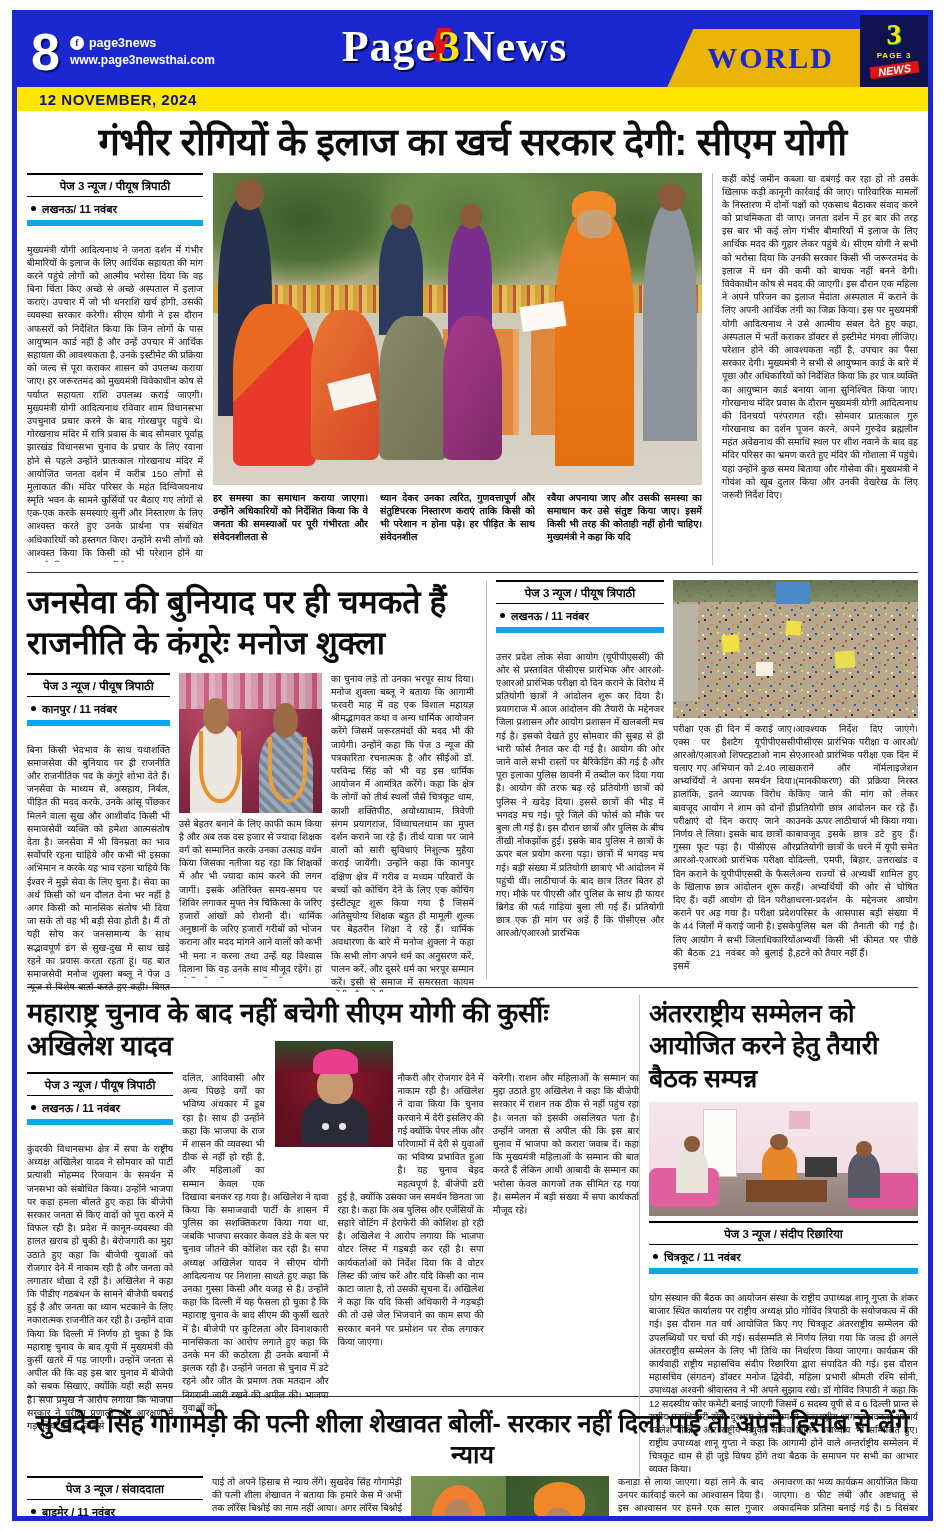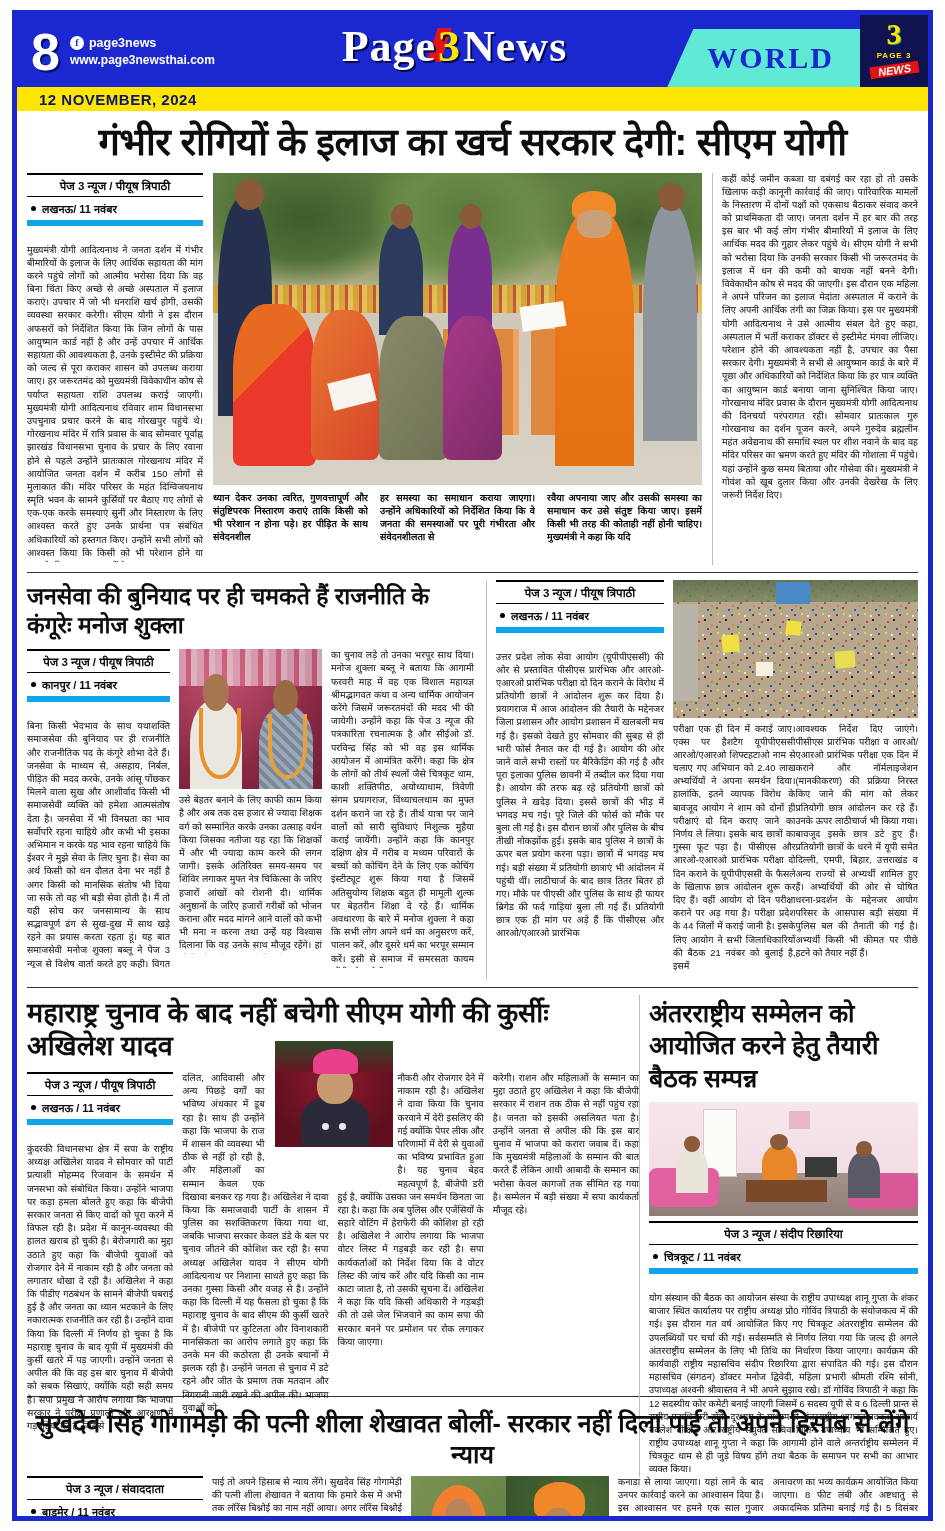--- a/index.html
+++ b/index.html
@@ -11,32 +11,32 @@
   .masthead{height:72px;background:#1b27cf;position:relative;display:flex;align-items:center;margin:0 -10px;}
   .pageno{font-size:52px;font-weight:800;color:#fff;line-height:1;padding:2px 10px 0 14px;text-shadow:2px 2px 0 #00106e;}
   .mh-contact{color:#fff;font-weight:700;}
   .fb-row{display:flex;align-items:center;gap:5px;font-size:12.5px;}
   .fb-icon{display:inline-flex;align-items:center;justify-content:center;width:14px;height:14px;border-radius:50%;background:#fff;color:#1b27cf;font-weight:800;font-size:10px;font-family:"Liberation Serif",serif;}
   .web{font-size:12px;margin-top:3px;}
   .mh-logo{position:absolute;left:50%;top:6px;transform:translateX(-58%);font-family:"Liberation Serif","DejaVu Serif",serif;font-weight:800;font-size:44px;color:#fff;letter-spacing:1px;text-shadow:2px 2px 0 #000a50;white-space:nowrap;}
   .lg-3{color:#ffe600;position:relative;padding:0 2px;}
   .lg-3 i{position:absolute;left:-4px;top:6px;width:14px;height:34px;background:#e01414;transform:skewX(-18deg);z-index:-1;}
   .mh-right{margin-left:auto;height:100%;display:flex;align-items:stretch;}
-  .world-tab{background:#5eead4;display:flex;align-items:center;padding:0 26px 0 40px;clip-path:polygon(26px 0,100% 0,100% 100%,0 100%);margin-top:14px;height:58px;}
+  .world-tab{background:#eab308;display:flex;align-items:center;padding:0 26px 0 40px;clip-path:polygon(26px 0,100% 0,100% 100%,0 100%);margin-top:14px;height:58px;}
   .world-tab span{font-family:"Liberation Serif","DejaVu Serif",serif;font-weight:800;font-size:30px;color:#1b27cf;letter-spacing:2px;}
   .badge{width:68px;background:#10124f;position:relative;display:flex;flex-direction:column;align-items:center;justify-content:flex-start;padding-top:4px;}
   .badge .b3{color:#ffe600;font-weight:800;font-size:30px;line-height:1;font-family:"Liberation Serif",serif;text-shadow:1px 1px 0 #2a7;} 
   .badge .bl{color:#ffe600;font-size:8px;font-weight:700;letter-spacing:1px;margin-top:2px;}
   .badge .br{background:#e01414;color:#fff;font-weight:800;font-style:italic;font-size:11px;padding:0 8px;transform:rotate(-8deg);margin-top:4px;box-shadow:1px 1px 0 #00000066;}
   .date-strip{height:24px;background:#ffe600;margin:0 -10px;display:flex;align-items:center;}
   .date-strip span{color:#0c1670;font-weight:800;font-size:15px;padding-left:22px;letter-spacing:.5px;}
 
   
   .h-lead{font-size:38px;font-weight:800;text-align:center;line-height:1.25;margin:8px 0 6px;letter-spacing:-.5px;}
-  .hl2{font-size:23px;font-weight:800;line-height:1.3;margin:2px 0 8px;}
+  .hl2{font-size:32px;font-weight:800;line-height:1.3;margin:2px 0 8px;}
   .hl3{font-size:29px;font-weight:800;line-height:1.25;margin:2px 0 8px;}
   .hl4{font-size:27px;font-weight:800;line-height:1.25;margin:2px 0 8px;}
   .hl5{font-size:25px;font-weight:800;line-height:1.3;margin:2px 0 6px;}
   .hl6{font-size:25px;font-weight:800;text-align:center;line-height:1.25;margin:4px 0 6px;}
   .byline{margin-bottom:18px;}
   .by-src{font-weight:700;font-size:11.5px;text-align:center;border-top:2.5px solid #000;border-bottom:1px solid #000;padding:3px 0;}
   .by-loc{font-weight:700;font-size:11px;padding:4px 0 4px 2px;border-bottom:6px solid #0ea5e9;display:flex;align-items:center;}
   .bullet{display:inline-block;width:5px;height:5px;border-radius:50%;background:#000;margin:0 6px 0 2px;flex:0 0 auto;}
   .body-text{font-size:9.3px;line-height:1.42;text-align:justify;overflow:hidden;word-break:break-word;}
   .cap{font-size:9.5px;font-weight:600;line-height:1.4;text-align:justify;overflow:hidden;}
@@ -156,22 +156,22 @@
         <div class="person" style="left:47%;top:46%;width:12%;height:46%;background:linear-gradient(120deg,#a83a8a,#7d2a68);border-radius:40% 40% 8px 8px;"></div>
         <div style="left:24%;top:66%;width:9%;height:9%;background:#f6f4ec;transform:rotate(-14deg);"></div>
         <div class="person" style="left:70%;top:12%;width:16%;height:82%;background:linear-gradient(#ef7c1e,#e4700f);border-radius:42% 42% 0 0;"></div>
         <div style="left:73.5%;top:6%;width:9%;height:9%;background:#f08a28;border-radius:50% 50% 20% 20%;"></div>
         <div style="left:74.5%;top:12%;width:7%;height:9%;background:#caa078;border-radius:40%;"></div>
         <div style="left:63%;top:42%;width:9%;height:8%;background:#fbfaf4;transform:rotate(-8deg);"></div>
         <div class="person" style="left:88%;top:10%;width:11%;height:76%;background:#8d949c;"></div>
         <div class="head" style="left:91%;top:3.5%;width:5.5%;height:9%;"></div>
       </figure>
       <div class="cap-row">
+        <div class="cap">हर समस्या का समाधान कराया जाएगा। उन्होंने अधिकारियों को निर्देशित किया कि वे जनता की समस्याओं पर पूरी गंभीरता और संवेदनशीलता से</div>
         <div class="cap">ध्यान देकर उनका त्वरित, गुणवत्तापूर्ण और संतुष्टिपरक निस्तारण कराएं ताकि किसी को भी परेशान न होना पड़े। हर पीड़ित के साथ संवेदनशील</div>
-        <div class="cap">हर समस्या का समाधान कराया जाएगा। उन्होंने अधिकारियों को निर्देशित किया कि वे जनता की समस्याओं पर पूरी गंभीरता और संवेदनशीलता से</div>
         <div class="cap">रवैया अपनाया जाए और उसकी समस्या का समाधान कर उसे संतुष्ट किया जाए। इसमें किसी भी तरह की कोताही नहीं होनी चाहिए। मुख्यमंत्री ने कहा कि यदि</div>
       </div>
     </div>
 
     <div class="a1-right body-text vline-l">कहीं कोई जमीन कब्जा या दबंगई कर रहा हो तो उसके खिलाफ कड़ी कानूनी कार्रवाई की जाए। पारिवारिक मामलों के निस्तारण में दोनों पक्षों को एकसाथ बैठाकर संवाद करने को प्राथमिकता दी जाए। जनता दर्शन में हर बार की तरह इस बार भी कई लोग गंभीर बीमारियों में इलाज के लिए आर्थिक मदद की गुहार लेकर पहुंचे थे। सीएम योगी ने सभी को भरोसा दिया कि उनकी सरकार किसी भी जरूरतमंद के इलाज में धन की कमी को बाधक नहीं बनने देगी। विवेकाधीन कोष से मदद की जाएगी। इस दौरान एक महिला ने अपने परिजन का इलाज मेदांता अस्पताल में कराने के लिए अपनी आर्थिक तंगी का जिक्र किया। इस पर मुख्यमंत्री योगी आदित्यनाथ ने उसे आत्मीय संबल देते हुए कहा, अस्पताल में भर्ती कराकर डॉक्टर से इस्टीमेट मंगवा लीजिए। परेशान होने की आवश्यकता नहीं है, उपचार का पैसा सरकार देगी। मुख्यमंत्री ने सभी से आयुष्मान कार्ड के बारे में पूछा और अधिकारियों को निर्देशित किया कि हर पात्र व्यक्ति का आयुष्मान कार्ड बनाया जाना सुनिश्चित किया जाए। गोरखनाथ मंदिर प्रवास के दौरान मुख्यमंत्री योगी आदित्यनाथ की दिनचर्या परंपरागत रही। सोमवार प्रातःकाल गुरु गोरखनाथ का दर्शन पूजन करने, अपने गुरुदेव ब्रह्मलीन महंत अवेद्यनाथ की समाधि स्थल पर शीश नवाने के बाद वह मंदिर परिसर का भ्रमण करते हुए मंदिर की गोशाला में पहुंचे। यहां उन्होंने कुछ समय बिताया और गोसेवा की। मुख्यमंत्री ने गोवंश को खूब दुलार किया और उनकी देखरेख के लिए जरूरी निर्देश दिए।</div>
   </section>
 
   <hr class="sep">
 
   <div class="row2">

